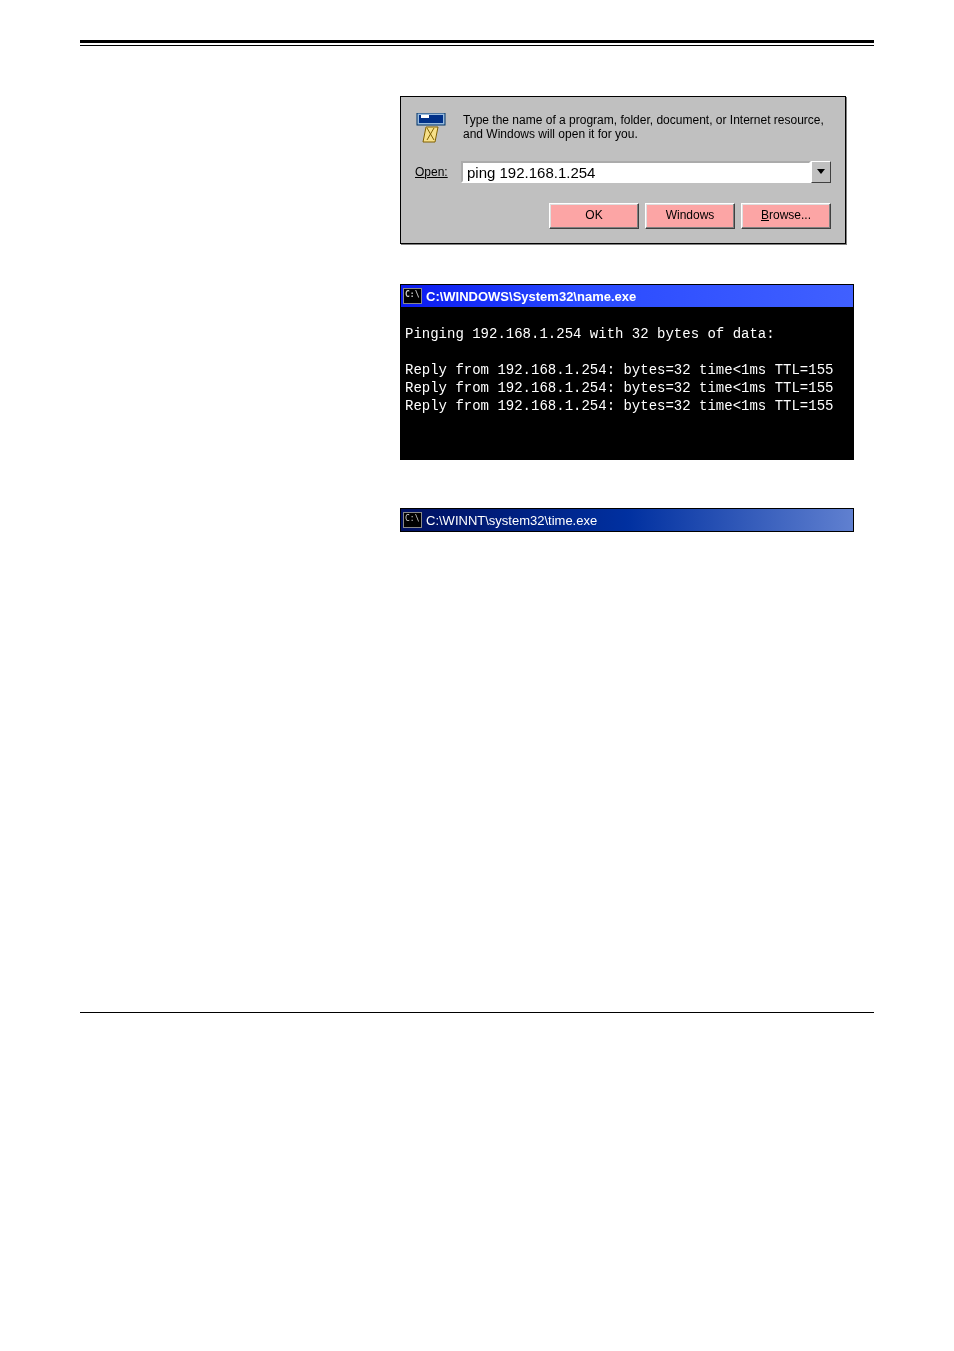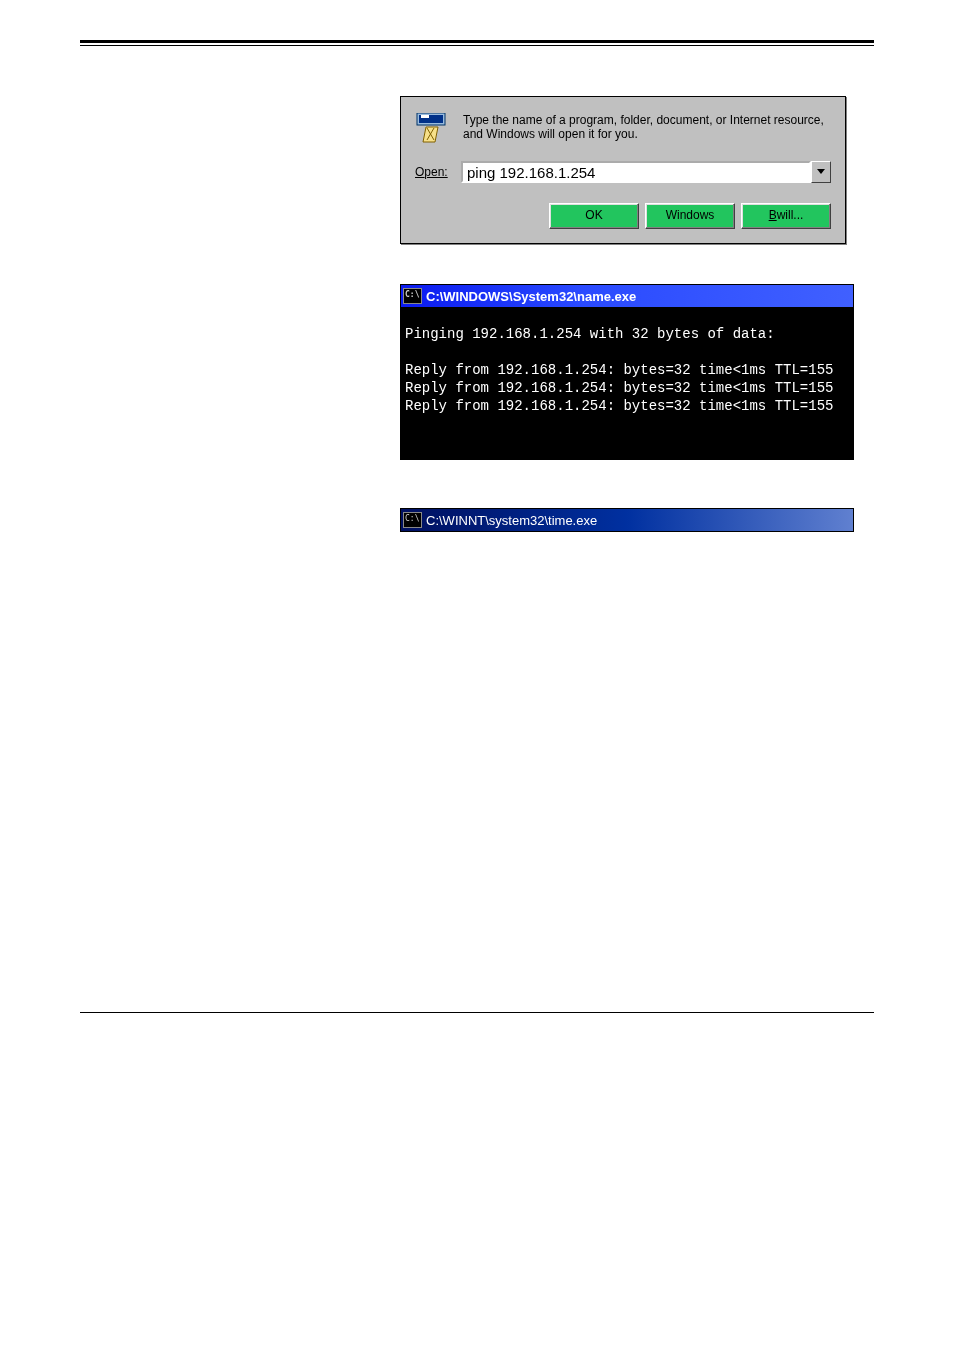--- a/index.html
+++ b/index.html
@@ -119,21 +119,21 @@
   }
   .combo-btn svg { display:block; }
   .run-buttons {
     display: flex;
     justify-content: flex-end;
     gap: 6px;
   }
   .win-btn {
     width: 88px;
     height: 24px;
-    background: #22c55e;
+    background: #fca5a5;
     border: 1px solid #fff;
     border-right-color: #404040;
     border-bottom-color: #404040;
     font-size: 12px;
     text-align: center;
     line-height: 22px;
     box-shadow: inset -1px -1px 0 #808080, inset 1px 1px 0 #dfdfdf;
   }
   .win-btn .u { text-decoration: underline; }
 
@@ -212,21 +212,21 @@
             <div class="combo-btn">
               <svg width="8" height="6" viewBox="0 0 8 6">
                   <polygon points="0,0 8,0 4,5" fill="#000"></polygon>
                 </svg>
             </div>
           </div>
         </div>
         <div class="run-buttons">
           <div class="win-btn">OK</div>
           <div class="win-btn">Windows</div>
-          <div class="win-btn"><span class="u">B</span><span>will...</span></div>
+          <div class="win-btn"><span class="u">B</span><span>rowse...</span></div>
         </div>
       </div>
     </div>
 
     <div class="console">
       <div class="console-titlebar tb-blue1">
         <div class="cmd-icon">C:\</div>
         <span>C:\WINDOWS\System32\name.exe</span>
       </div>
       <div class="console-body"><span>Pinging 192.168.1.254 with 32 bytes of data:</span>

